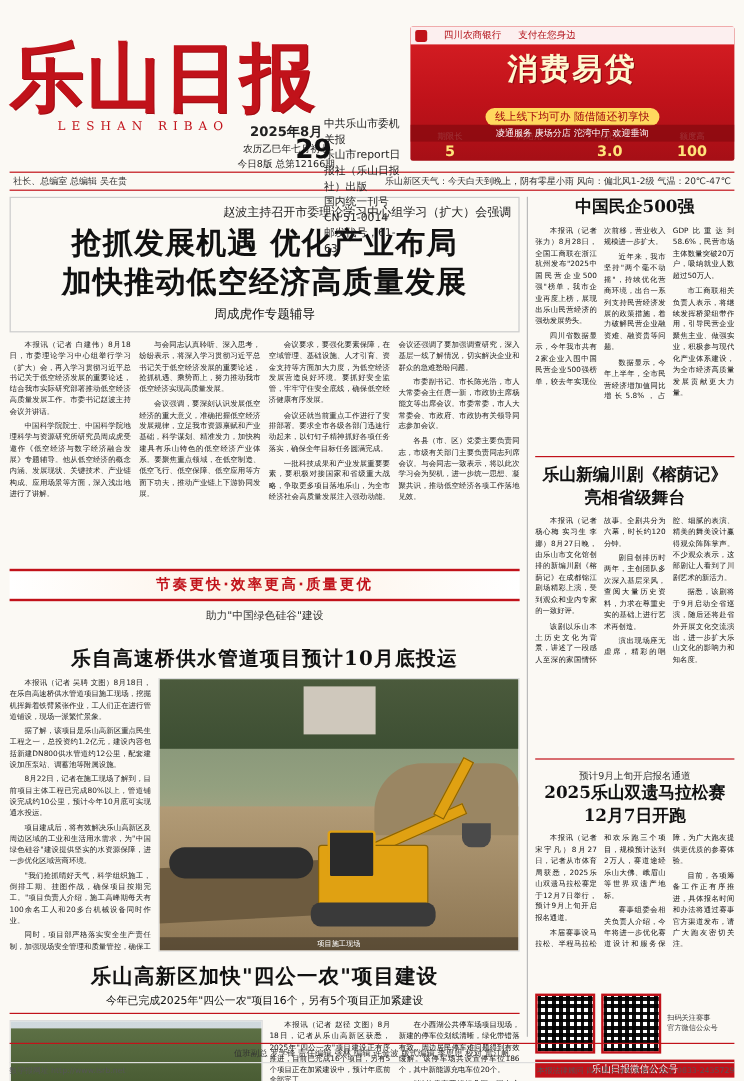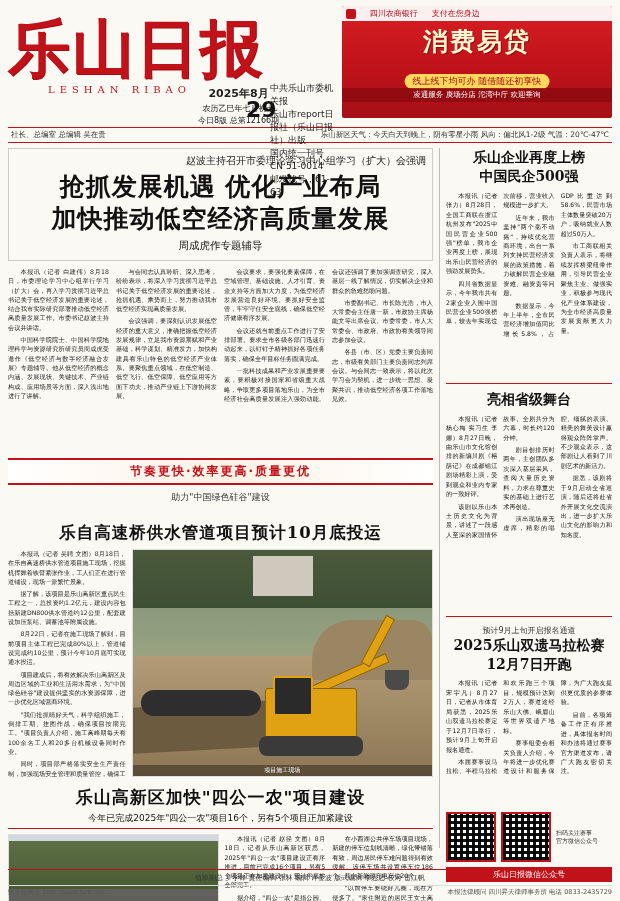--- a/index.html
+++ b/index.html
@@ -4,21 +4,21 @@
 <style>
   * { box-sizing: border-box; }
   html, body { margin:0; padding:0; }
   body {
     width: 620px; height: 901px;
     background: #fbf9f4;
     font-family: "DejaVu Sans", "Liberation Sans", sans-serif;
     color: #111;
     overflow: hidden;
   }
-  .page { position: relative; width:620px; height:901px; padding: 6px 8px 0 8px; }
+  .page { position: relative; width:620px; height:901px; padding: 22px 8px 0 8px; }
 
   
   .masthead { display:flex; height: 118px; }
   .mast-left { width: 332px; position: relative; }
   .logo-cn {
     font-family: "DejaVu Serif", "Liberation Serif", serif;
     font-weight: 700;
     font-size: 62px;
     line-height: 1;
     color: #c1121a;
@@ -227,20 +227,40 @@
 
     <div class="mast-ad">
       <div class="ad-banner">
         <div class="ad-top">
           <span class="bk-mark"></span>
           <span>四川农商银行</span>
           <span>支付在您身边</span>
         </div>
         <div class="ad-title">消费易贷</div>
         <div class="ad-sub">线上线下均可办   随借随还初享快</div>
+        <div class="ad-feats">
+          <div class="ad-feat">
+            <span>期限长</span>
+            <b>5</b>
+            <span>年</span>
+          </div>
+          <div class="ad-feat">
+            <span>网结用</span>
+          </div>
+          <div class="ad-feat">
+            <span>年化率</span>
+            <b>3.0</b>
+            <span>%起</span>
+          </div>
+          <div class="ad-feat">
+            <span>额度高</span>
+            <b>100</b>
+            <span>万元</span>
+          </div>
+        </div>
         
         <div class="ad-foot">凌通服务  庚场分店  沱湾中厅  欢迎垂询</div>
       </div>
     </div>
   </div>
 
   <div class="infobar">
     <span>社长、总编室   总编辑 吴在贵</span>
     <span>乐山新区天气：今天白天到晚上，阴有零星小雨   风向：偏北风1-2级   气温：20℃-47℃</span>
   </div>
@@ -317,32 +337,32 @@
           <p>据介绍，"四公一农"是指公园、公厕、公共停车场、公共文化设施和农贸市场。今年以来，乐山高新区把"四公一农"建设作为提升城市品质、增进民生福祉的重要抓手。</p>
           <p>在小西湖公共停车场项目现场，新建的停车位划线清晰，绿化带错落有致，周边居民停车难问题得到有效缓解。该停车场共设置停车位186个，其中新能源充电车位20个。</p>
           <p>"以前停车要绕好几圈，现在方便多了。"家住附近的居民王女士高兴地说，家门口的变化看得见摸得着，生活更加便利舒心。</p>
         </div>
       </div>
 
     </div>
 
     <div class="col-side">
 
-      <div class="side-h">乐山企业再度上榜</div>
       <div class="side-h">中国民企500强</div>
       <div class="side-cols c3a">
         <p>本报讯（记者 张力）8月28日，全国工商联在浙江杭州发布"2025中国民营企业500强"榜单，我市企业再度上榜，展现出乐山民营经济的强劲发展势头。</p>
         <p>四川省数据显示，今年我市共有2家企业入围中国民营企业500强榜单，较去年实现位次前移，营业收入规模进一步扩大。</p>
         <p>近年来，我市坚持"两个毫不动摇"，持续优化营商环境，出台一系列支持民营经济发展的政策措施，着力破解民营企业融资难、融资贵等问题。</p>
         <p>数据显示，今年上半年，全市民营经济增加值同比增长5.8%，占GDP比重达到58.6%，民营市场主体数量突破20万户，吸纳就业人数超过50万人。</p>
         <p>市工商联相关负责人表示，将继续发挥桥梁纽带作用，引导民营企业聚焦主业、做强实业，积极参与现代化产业体系建设，为全市经济高质量发展贡献更大力量。</p>
       </div>
 
       <hr class="side-hr">
 
+      <div class="side-h">乐山新编川剧《榕荫记》</div>
       <div class="side-h">亮相省级舞台</div>
       <div class="side-cols c3b">
         <p>本报讯（记者 杨心梅 实习生 李娜）8月27日晚，由乐山市文化馆创排的新编川剧《榕荫记》在成都锦江剧场精彩上演，受到观众和业内专家的一致好评。</p>
         <p>该剧以乐山本土历史文化为背景，讲述了一段感人至深的家国情怀故事。全剧共分为六幕，时长约120分钟。</p>
         <p>剧目创排历时两年，主创团队多次深入基层采风，查阅大量历史资料，力求在尊重史实的基础上进行艺术再创造。</p>
         <p>演出现场座无虚席，精彩的唱腔、细腻的表演、精美的舞美设计赢得观众阵阵掌声。不少观众表示，这部剧让人看到了川剧艺术的新活力。</p>
         <p>据悉，该剧将于9月启动全省巡演，随后还将赴省外开展文化交流演出，进一步扩大乐山文化的影响力和知名度。</p>
       </div>
 
       <hr class="side-hr">

